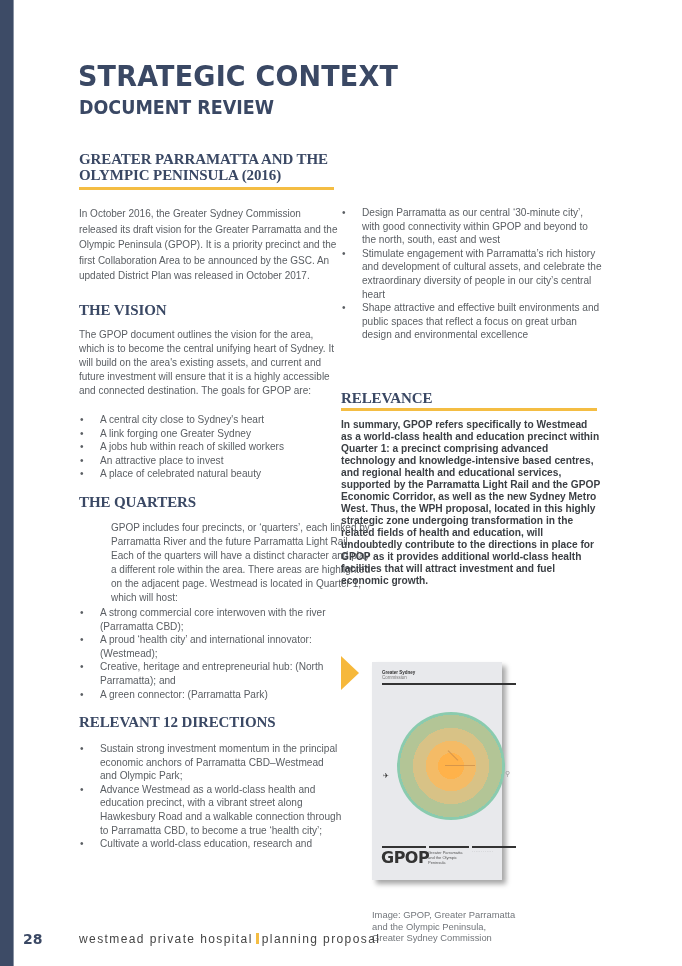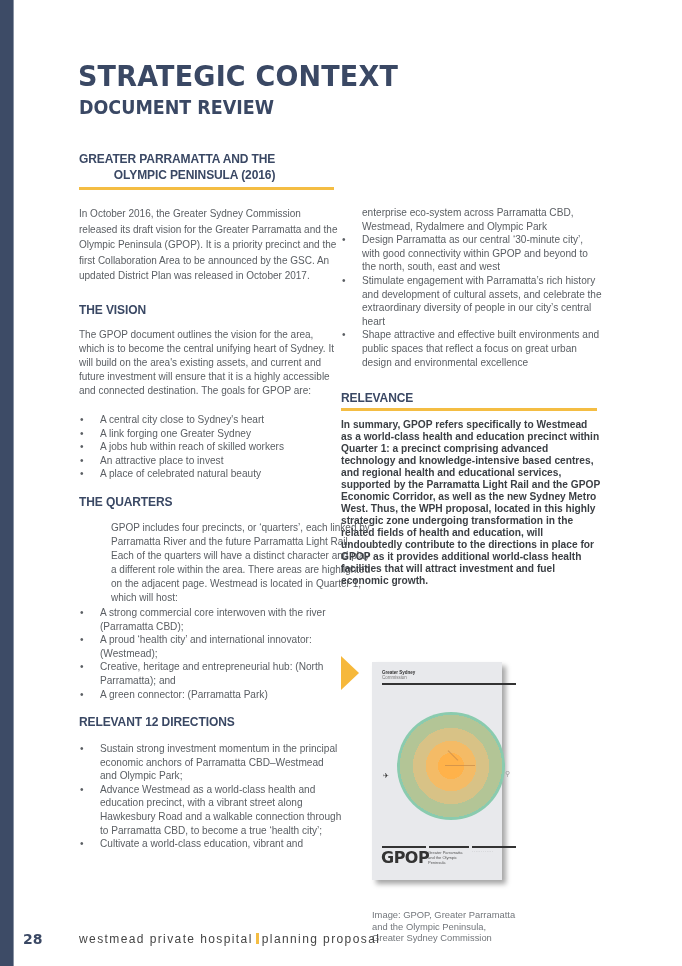--- a/index.html
+++ b/index.html
@@ -4,21 +4,21 @@
 <style>
   * { margin:0; padding:0; box-sizing:border-box; }
   html, body { width:682px; height:966px; background:#ffffff; overflow:hidden; }
   body { position:relative; font-family:"Liberation Sans", sans-serif; color:#555a60; }
   .sidebar { position:absolute; left:0; top:0; width:13px; height:966px; background:#3d4b66; }
   .sidebar-edge { position:absolute; left:13px; top:0; width:1px; height:966px; background:#8a93a3; }
 
   .title { position:absolute; left:78px; top:62px; font-size:29px; font-weight:900; color:#3a4864; letter-spacing:0.2px; font-family:"DejaVu Sans", sans-serif; line-height:1; transform:scaleX(0.93); transform-origin:left; }
   .subtitle { position:absolute; left:79px; top:98px; font-size:19px; font-weight:900; color:#3a4864; font-family:"DejaVu Sans", sans-serif; line-height:1; transform:scaleX(0.92); transform-origin:left; }
 
-  .h2 { position:absolute; font-family:Liberation Sans, sans-serif; font-weight:bold; color:#3a4864; font-size:12px; line-height:16px; letter-spacing:-0.1px;text-align:right; }
+  .h2 { position:absolute; font-family:Liberation Serif, serif; font-weight:bold; color:#3a4864; font-size:15px; line-height:16px; letter-spacing:-0.1px; }
   .rule { position:absolute; height:3px; background:#f4bd43; }
 
   .para { position:absolute; font-size:10px; line-height:15.6px; color:#5a5e63; }
   .list { position:absolute; list-style:none; font-size:10.1px; line-height:13.6px; color:#5a5e63; }
   .list li { position:relative; padding-left:21px; }
   .list li .bullet { position:absolute; left:1px; top:0; }
   .list li .txt { display:block; }
 
   .relevance { position:absolute; left:341px; top:419px; width:260px; font-size:10.2px; line-height:12px; font-weight:bold; color:#3b3f44; }
 
@@ -115,28 +115,25 @@
   <li>
       <span class="bullet">•</span>
       <span class="txt">Sustain strong investment momentum in the principal economic anchors of Parramatta CBD–Westmead and Olympic Park;</span>
     </li>
   <li>
       <span class="bullet">•</span>
       <span class="txt">Advance Westmead as a world-class health and education precinct, with a vibrant street along Hawkesbury Road and a walkable connection through to Parramatta CBD, to become a true ‘health city’;</span>
     </li>
   <li>
       <span class="bullet">•</span>
-      <span class="txt">Cultivate a world-class education, vibrant and</span>
+      <span class="txt">Cultivate a world-class education, research and</span>
     </li>
 </ul>
 
 <ul class="list" style="left:341px; top:206px; width:262px;">
-  <li style="padding-left:21px;">
-      <span class="txt">enterprise eco-system across Parramatta CBD, Westmead, Rydalmere and Olympic Park</span>
-    </li>
   <li>
       <span class="bullet">•</span>
       <span class="txt">Design Parramatta as our central ‘30-minute city’, with good connectivity within GPOP and beyond to the north, south, east and west</span>
     </li>
   <li>
       <span class="bullet">•</span>
       <span class="txt">Stimulate engagement with Parramatta’s rich history and development of cultural assets, and celebrate the extraordinary diversity of people in our city’s central heart</span>
     </li>
   <li>
       <span class="bullet">•</span>

